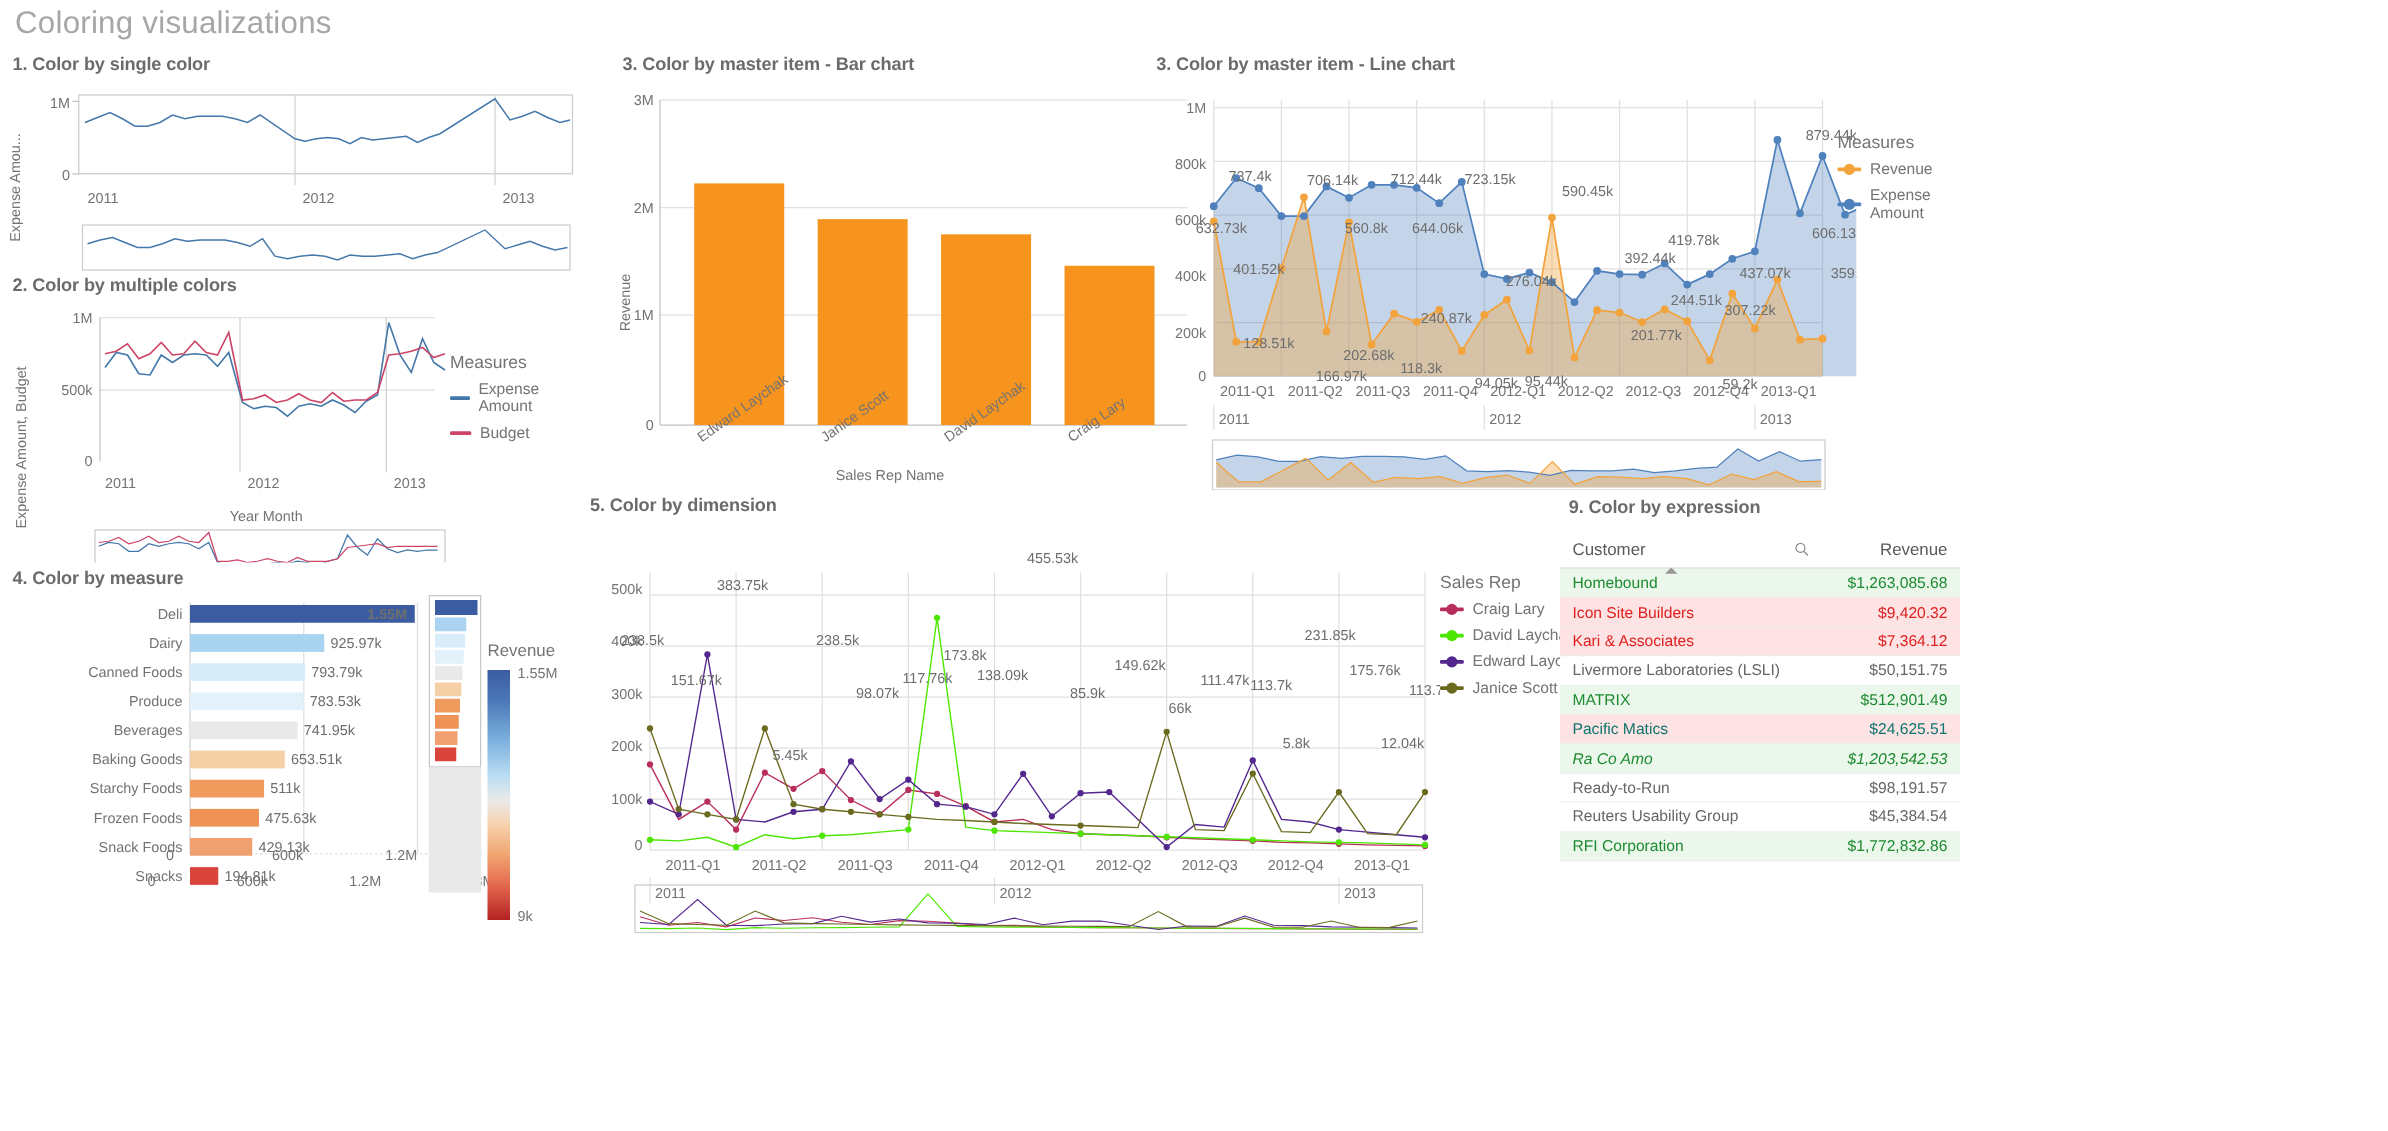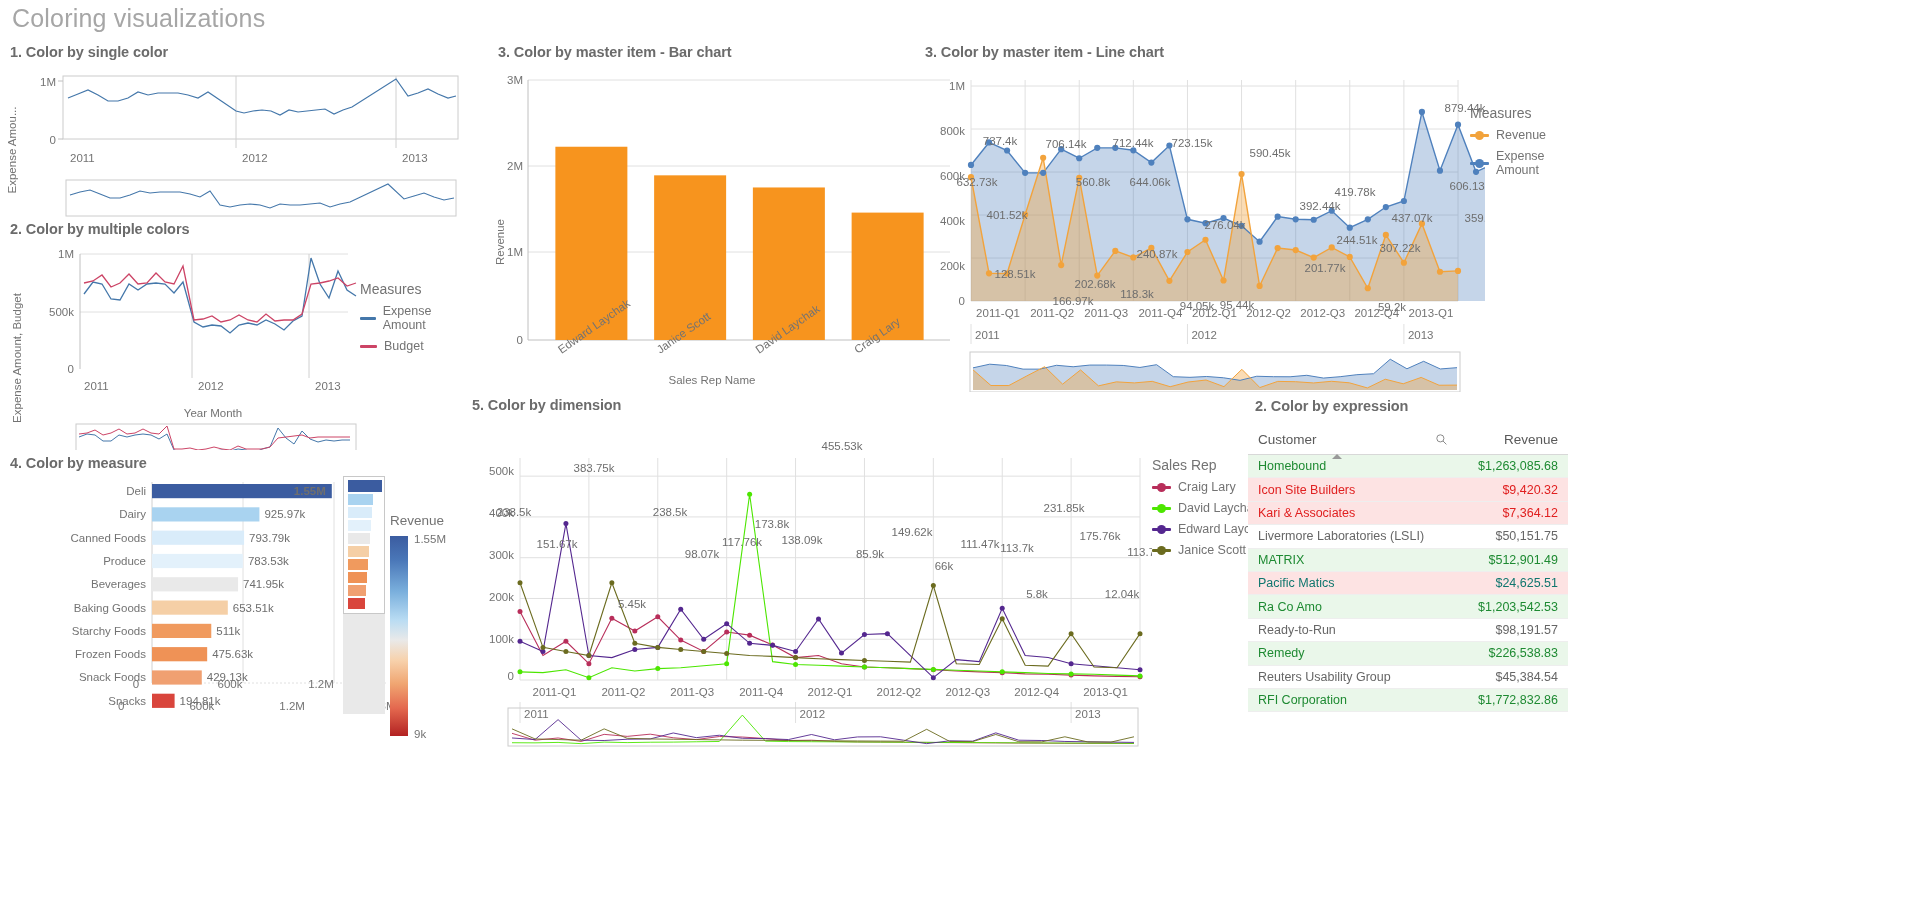--- a/index.html
+++ b/index.html
@@ -588,21 +588,21 @@
   <div class="legend-row">
     <span class="legend-dotline">
         <i style="background:#6b6b1f"></i>
         <b style="background:#6b6b1f"></b>
       </span>
     <span>Janice Scott</span>
   </div>
 </div>
 
 <div class="panel" style="left:1255px; top:398px;">
-  <div class="sec-title">2. Color by expression</div>
+  <div class="sec-title">9. Color by expression</div>
 </div>
 <div class="tbl" style="left:1248px; top:424px;">
   <div class="thead">
     <div class="th-cust">
       <span>Customer</span>
       <svg width="13" height="13" viewBox="0 0 16 16">
         <circle cx="6.6" cy="6.6" r="4.4" fill="none" stroke="#888" stroke-width="1.2"></circle>
         <line x1="9.9" y1="9.9" x2="14" y2="14" stroke="#888" stroke-width="1.2"></line>
       </svg>
     </div>
@@ -629,32 +629,28 @@
         <div class="c-val">$50,151.75</div>
       </div>
       <div class="row" style="background: rgb(234, 247, 234); color: rgb(30, 138, 50);">
         <div class="c-name">MATRIX</div>
         <div class="c-val">$512,901.49</div>
       </div>
       <div class="row" style="background: rgb(253, 227, 227); color: #0f766e;">
         <div class="c-name">Pacific Matics</div>
         <div class="c-val">$24,625.51</div>
       </div>
-      <div class="row" style="background: rgb(234, 247, 234); color: rgb(30, 138, 50);">
+      <div class="row" style="background: rgb(234, 247, 234); color: rgb(30, 138, 50); font-style: italic;">
         <div class="c-name">Ra Co Amo</div>
         <div class="c-val">$1,203,542.53</div>
       </div>
       <div class="row" style="background: rgb(255, 255, 255); color: rgb(102, 102, 102);">
         <div class="c-name">Ready-to-Run</div>
         <div class="c-val">$98,191.57</div>
       </div>
-      <div class="row" style="background: rgb(234, 247, 234); color: rgb(30, 138, 50);">
-        <div class="c-name">Remedy</div>
-        <div class="c-val">$226,538.83</div>
-      </div>
       <div class="row" style="background: rgb(255, 255, 255); color: rgb(102, 102, 102);">
         <div class="c-name">Reuters Usability Group</div>
         <div class="c-val">$45,384.54</div>
       </div>
       <div class="row" style="background: rgb(234, 247, 234); color: rgb(30, 138, 50);">
         <div class="c-name">RFI Corporation</div>
         <div class="c-val">$1,772,832.86</div>
       </div>
     </div>
 </div>

